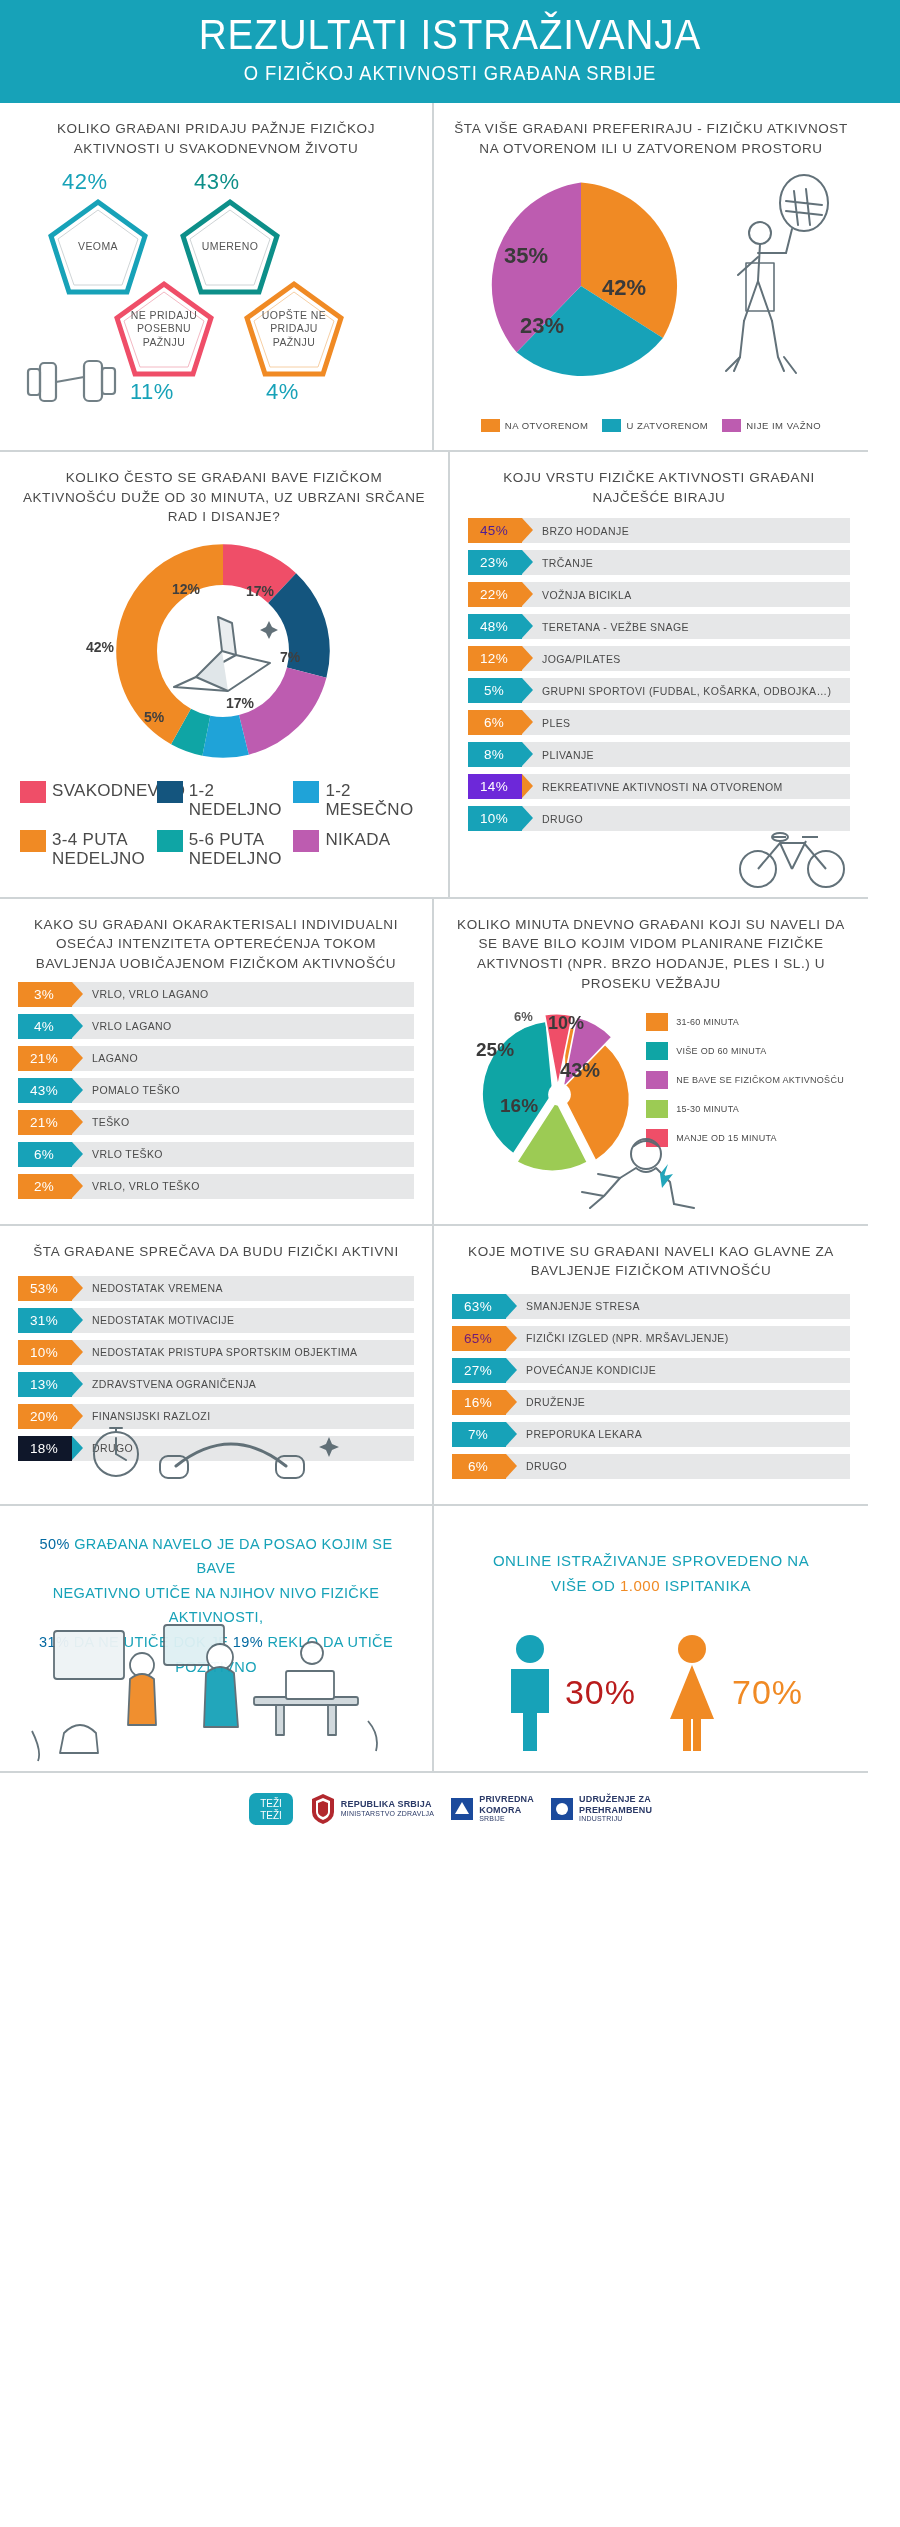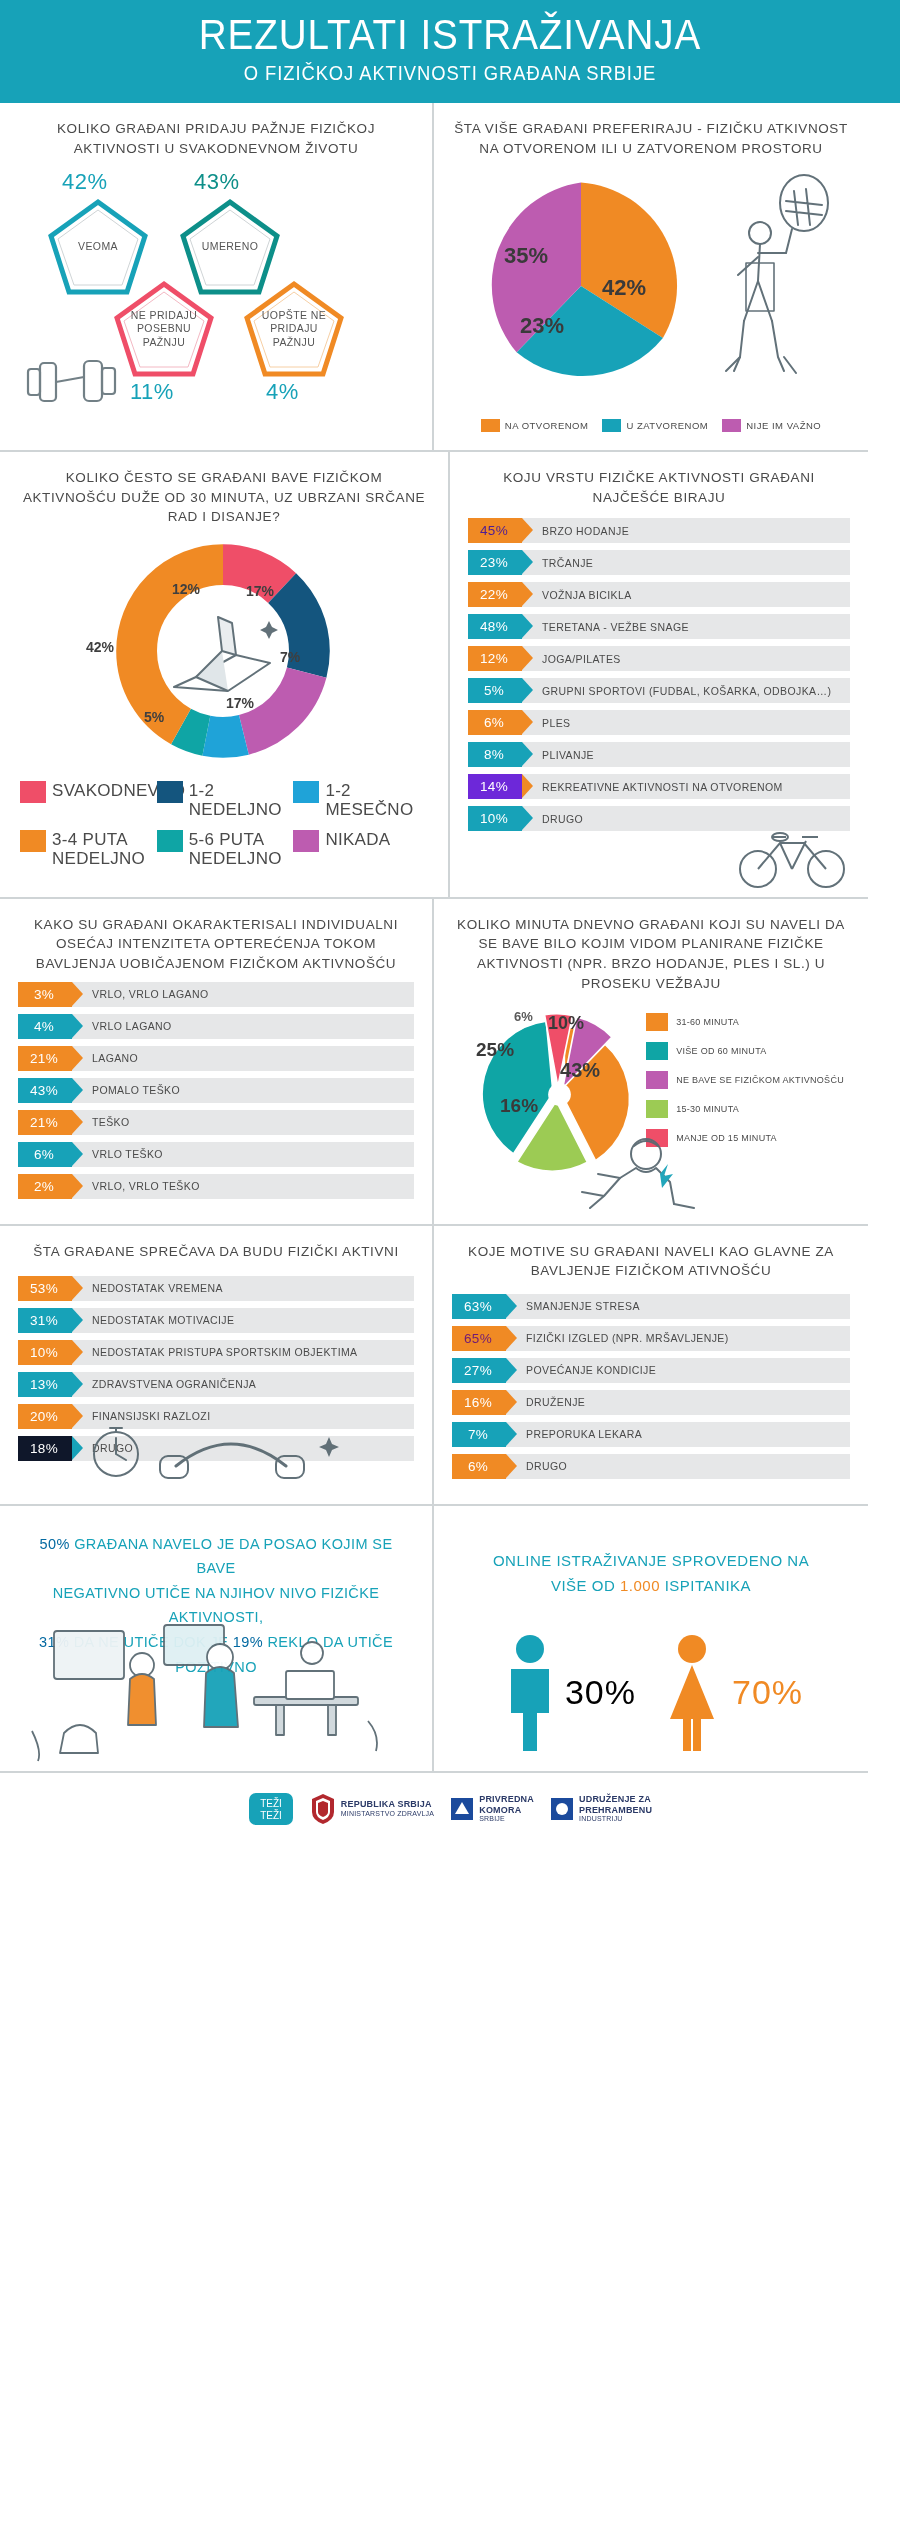--- a/index.html
+++ b/index.html
@@ -637,21 +637,21 @@
         <span>ispitanika</span>
       </div>
 
       <div class="gender">
         <svg width="62" height="120" viewBox="0 0 62 120">
           <g fill="#17a2b8">
             <circle cx="31" cy="16" r="14"></circle>
             <path d="M12 36 h38 v44 h-12 v38 h-7 v-38 h-0 v38 h-7 v-38 h-12 Z"></path>
           </g>
         </svg>
-        <span class="pct" style="color:#000000">30%</span>
+        <span class="pct" style="color:#b91c1c">30%</span>
         <svg width="72" height="120" viewBox="0 0 72 120" style="margin-left:16px">
           <g fill="#f08a24">
             <circle cx="36" cy="16" r="14"></circle>
             <path d="M36 32 L58 86 h-13 v32 h-8 v-32 h-2 v32 h-8 v-32 h-13 Z"></path>
           </g>
         </svg>
         <span class="pct" style="color:#f08a24">70%</span>
       </div>
     </div>
   </div>

